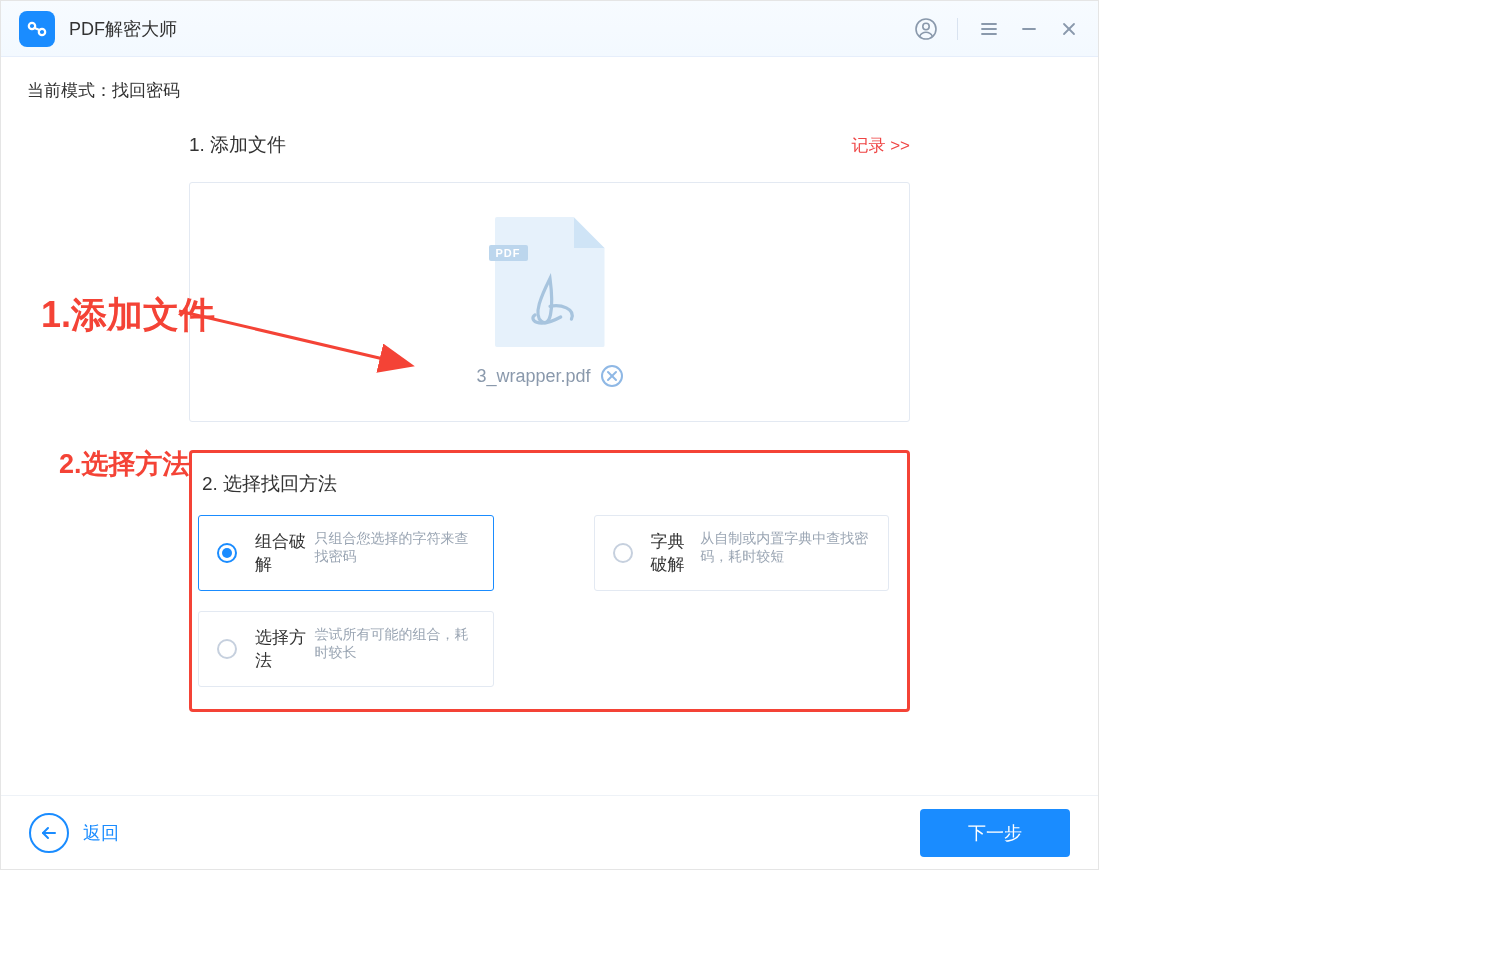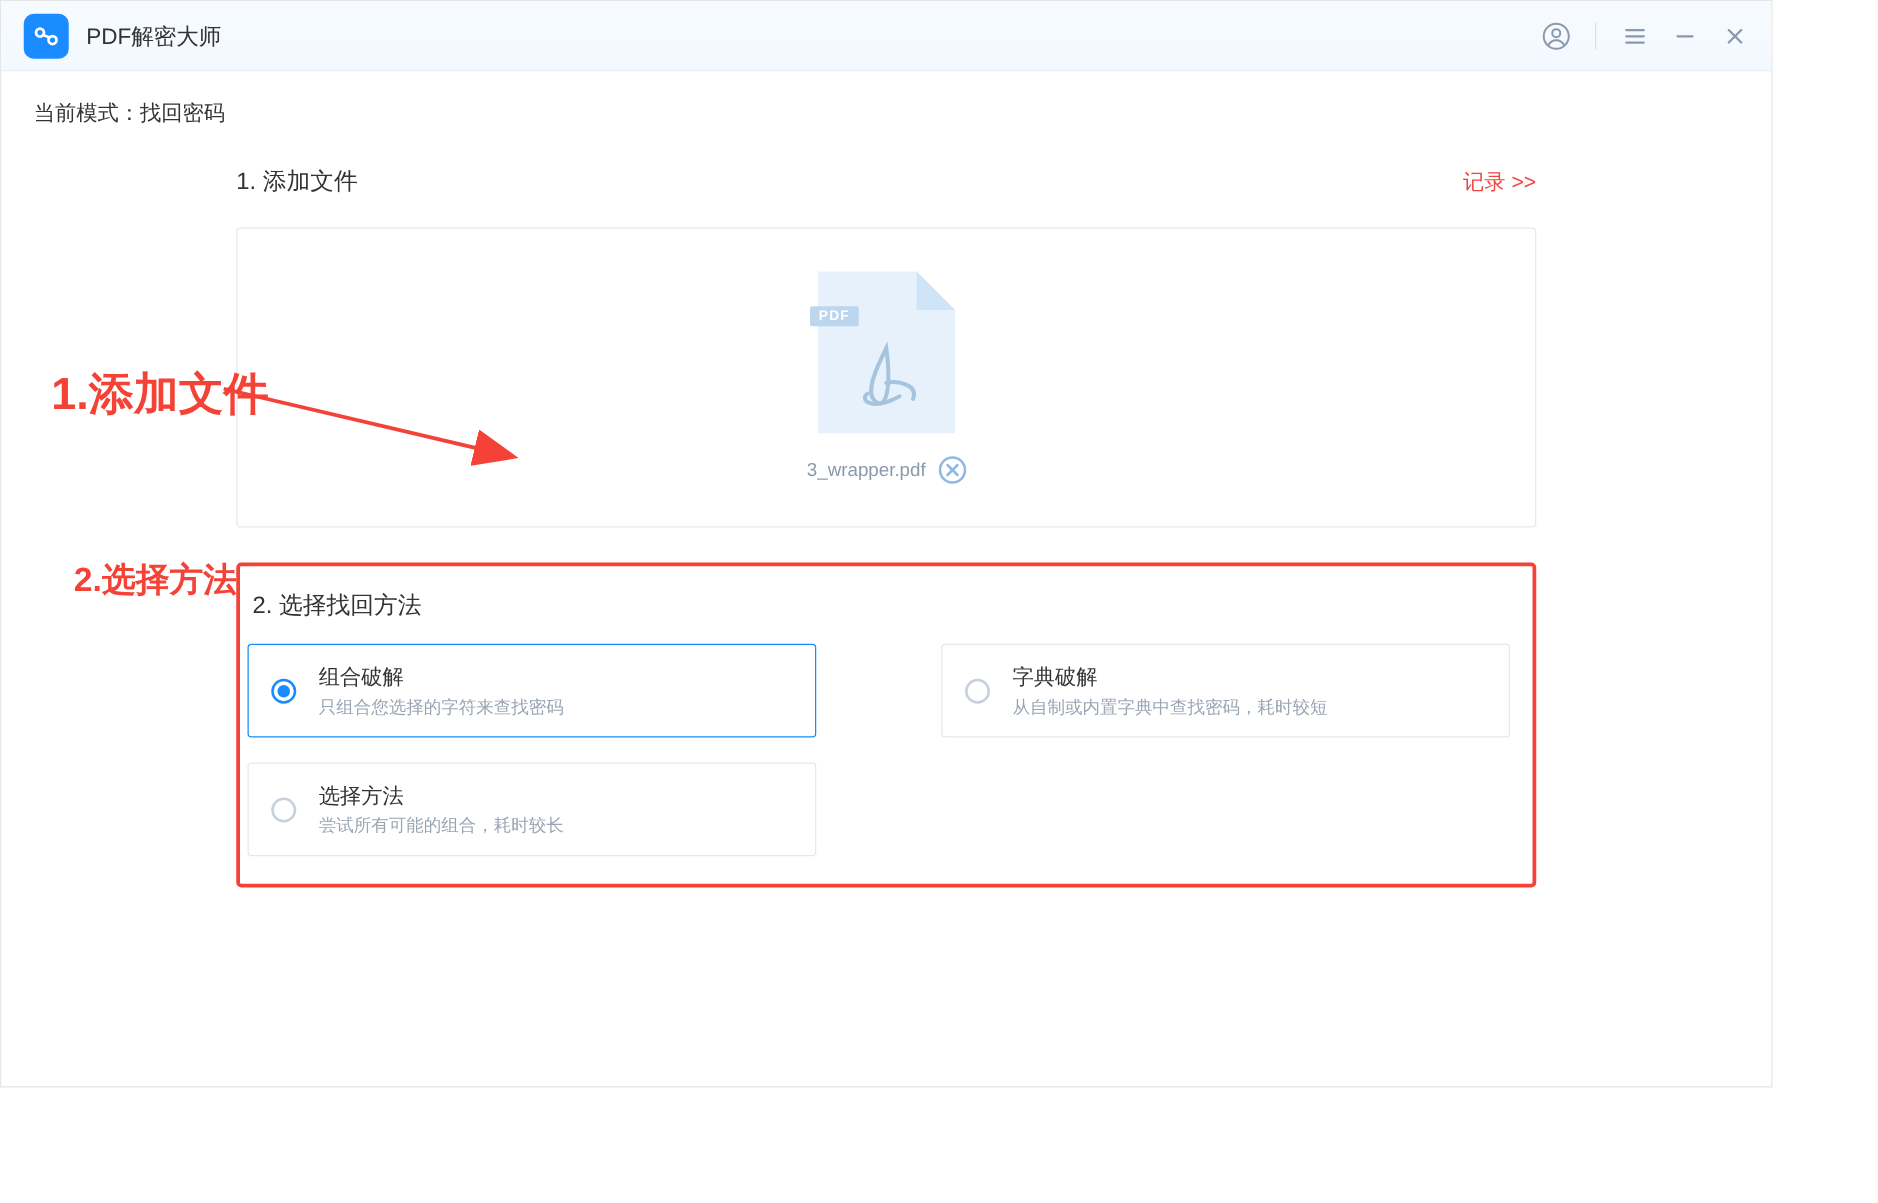--- a/index.html
+++ b/index.html
@@ -4,21 +4,21 @@
 <style>
   * { box-sizing: border-box; margin: 0; padding: 0; }
   body {
     font-family: "Microsoft YaHei", "PingFang SC", Arial, sans-serif;
     background: #fff;
     width: 1502px;
     height: 962px;
     overflow: hidden;
     position: relative;
   }
-  .window { width: 1418px; height: 870px; border: 1px solid #e5e5e5; background:#fff; position:relative; }
+  .window { width: 1099px; height: 870px; border: 1px solid #e5e5e5; background:#fff; position:relative; }
 
   .titlebar {
     height: 56px;
     display: flex; align-items: center; justify-content: space-between;
     background: linear-gradient(#f7fbff,#f3f9ff);
     border-bottom: 1px solid #e6eefb;
     padding: 0 14px 0 18px;
   }
   .titlebar-left { display:flex; align-items:center; gap:14px; }
   .app-logo {
@@ -67,21 +67,21 @@
   .pdf-badge {
     position:absolute; top:28px; left:-6px;
     background:#bcd6ed; color:#fff; font-size:11px; font-weight:bold;
     padding:2px 7px; border-radius:2px; letter-spacing:1px;
   }
   .pdf-glyph {
     position:absolute; top:55px; left:22px; width:66px; height:60px;
     color:#a7c4de;
   }
 
-  .file-row { display:flex; align-items:center; gap:10px; color:#8a99ac; font-size:15px; }
+  .file-row { display:flex; align-items:center; gap:10px; color:#8a99ac; font-size:18px; }
   .remove-file {
     width:22px; height:22px; border:2px solid #8fb8e5; border-radius:50%;
     display:flex; align-items:center; justify-content:center; color:#8fb8e5; cursor:pointer;
   }
 
   .step2-box { margin-top:28px; border:3px solid #f44336; border-radius:4px; padding:14px 18px 22px 6px; }
   .step2-title { font-size:19px; color:#333; margin:4px 0 18px 4px; }
 
   .options-grid {
     display:grid; grid-template-columns: 1fr 1fr; gap:20px 100px;
@@ -92,21 +92,21 @@
     display:flex; align-items:center; gap:18px; cursor:pointer;
     background:#fff;
   }
   .option-card.selected { border:1.5px solid #1a8cff; }
   .radio {
     width:20px; height:20px; border:2px solid #c6d0de; border-radius:50%;
     display:flex; align-items:center; justify-content:center; flex-shrink:0;
   }
   .option-card.selected .radio { border-color:#1a8cff; }
   .radio-dot { width:10px; height:10px; border-radius:50%; background:#1a8cff; }
-  .opt-text { display:flex; flex-direction:column; gap:4px; }
+  .opt-text { display:flex; gap:4px; }
   .opt-title { font-size:17px; color:#333; }
   .opt-desc { font-size:14px; color:#9aa5b3; }
 
   .footer {
     position:absolute; left:0; right:0; bottom:0; height:74px;
     border-top:1px solid #eef2f7;
     display:flex; align-items:center; justify-content:space-between;
     padding:0 28px;
     background:#fff;
   }
@@ -244,20 +244,32 @@
               <div class="opt-desc">尝试所有可能的组合，耗时较长</div>
             </div>
           </div>
 
         </div>
       </div>
 
     </div>
   </div>
 
+  <div class="footer">
+    <div class="back-wrap">
+      <div class="back-circle">
+        <svg width="20" height="20" viewBox="0 0 20 20" fill="none" stroke="currentColor" stroke-width="2" stroke-linecap="round" stroke-linejoin="round">
+          <line x1="16" y1="10" x2="4" y2="10"></line>
+            <polyline points="9 5 4 10 9 15"></polyline>
+        </svg>
+      </div>
+      <span class="back-label">返回</span>
+    </div>
+    <button class="next-btn">下一步</button>
+  </div>
 
   <div class="annotation anno1">1.添加文件</div>
   <div class="annotation anno2">2.选择方法</div>
   <svg class="arrow-svg" width="250" height="80">
     <defs>
       <marker id="ah" markerWidth="12" markerHeight="10" refX="10" refY="5" orient="auto">
         <polygon points="0 0, 12 5, 0 10" fill="#f44336"></polygon>
       </marker>
     </defs>
     <line x1="6" y1="8" x2="236" y2="62" stroke="#f44336" stroke-width="3" marker-end="url(#ah)"></line>

